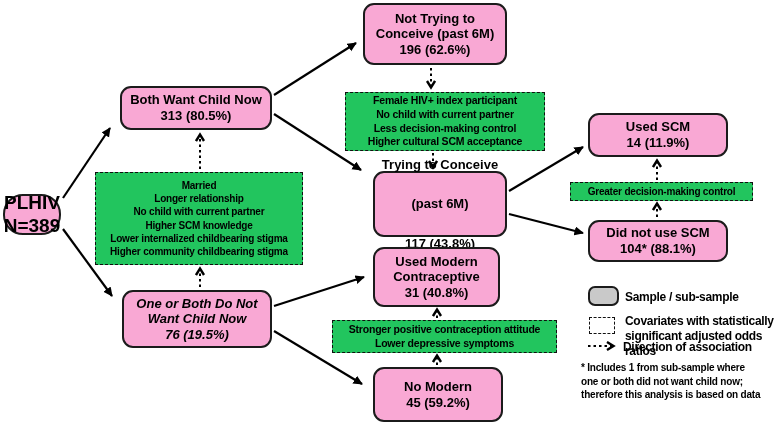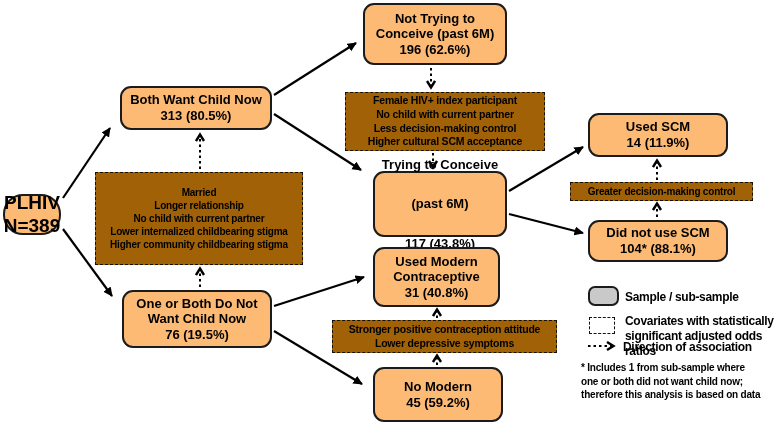--- a/index.html
+++ b/index.html
@@ -15,36 +15,36 @@
   }
   #arrow-layer {
     position: absolute;
     left: 0; top: 0;
     width: 778px; height: 424px;
     z-index: 1;
   }
   .node {
     position: absolute;
     z-index: 2;
-    background: #fdba74;
+    background: #f9a8d4;
     border: 2px solid #1b1b1b;
     border-radius: 11px;
     box-sizing: border-box;
     display: flex;
     flex-direction: column;
     justify-content: center;
     align-items: center;
     text-align: center;
     font-size: 13px;
     line-height: 1.2;
   }
   .dashed-box {
     position: absolute;
     z-index: 2;
-    background: #a16207;
+    background: #22c55e;
     border: 1.6px dashed #111111;
     box-sizing: border-box;
     display: flex;
     flex-direction: column;
     justify-content: center;
     align-items: center;
     text-align: center;
     font-size: 10px;
     line-height: 1.32;
     letter-spacing: -0.2px;
@@ -121,21 +121,21 @@
   <div class="node plhiv" style="left:3px; top:194px; width:58px; height:41px;">
     <div>PLHIV</div>
     <div>N=389</div>
   </div>
 
   <div class="node" style="left:120px; top:86px; width:152px; height:44px;">
     <div>Both Want Child Now</div>
     <div>313 (80.5%)</div>
   </div>
 
-  <div class="node" style="left:122px; top:290px; width:150px; height:58px;">
+  <div class="node" style="left:122px; top:290px; width:150px; height:58px;font-style:italic;">
     <div>One or Both Do Not</div>
     <div>Want Child Now</div>
     <div>76 (19.5%)</div>
   </div>
 
   <div class="node" style="left:363px; top:3px; width:144px; height:62px;">
     <div>Not Trying to</div>
     <div>Conceive (past 6M)</div>
     <div>196 (62.6%)</div>
   </div>
@@ -171,20 +171,21 @@
     <div>Female HIV+ index participant</div>
     <div>No child with current partner</div>
     <div>Less decision-making control</div>
     <div>Higher cultural SCM acceptance</div>
   </div>
 
   <div class="dashed-box" style="left:95px; top:172px; width:208px; height:93px;">
     <div>Married</div>
     <div>Longer relationship</div>
     <div>No child with current partner</div>
+    <div>Higher SCM knowledge</div>
     <div>Lower internalized childbearing stigma</div>
     <div>Higher community childbearing stigma</div>
   </div>
 
   <div class="dashed-box" style="left:570px; top:182px; width:183px; height:19px;">
     <div>Greater decision-making control</div>
   </div>
 
   <div class="dashed-box" style="left:332px; top:320px; width:225px; height:33px; font-size:10.5px;">
     <div>Stronger positive contraception attitude</div>

